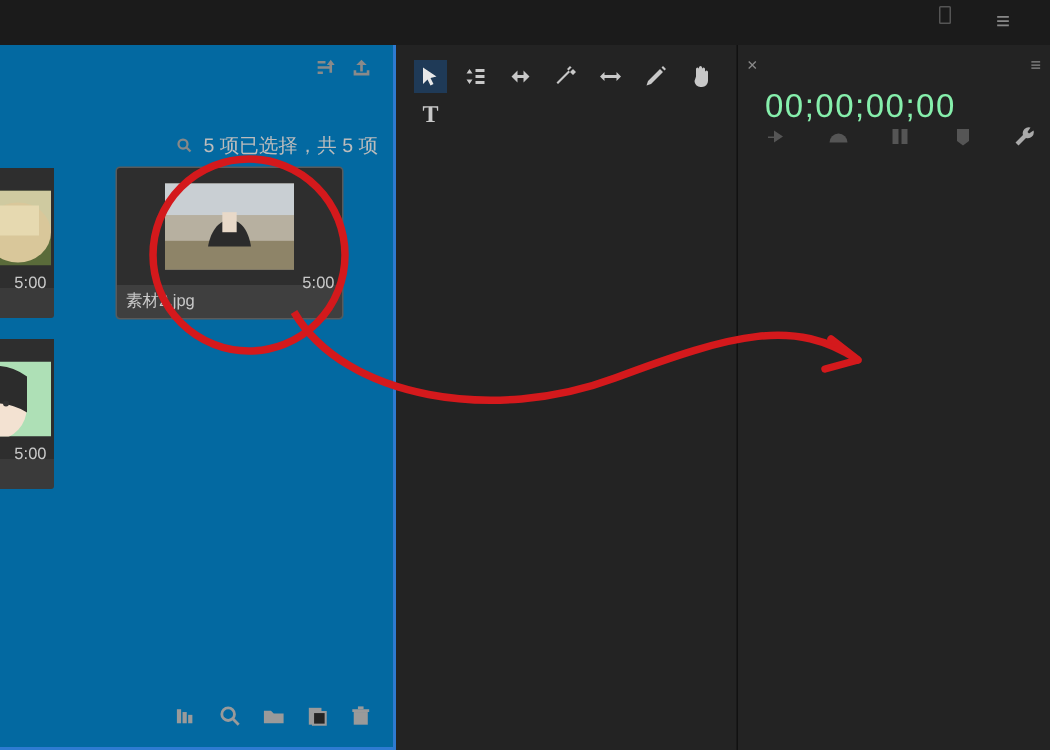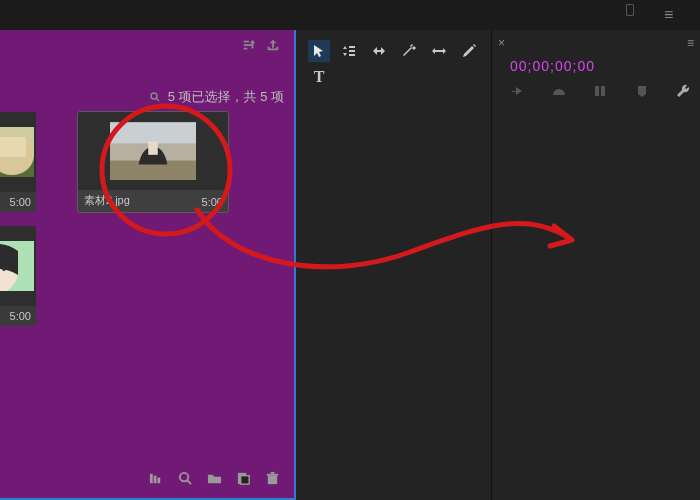--- a/index.html
+++ b/index.html
@@ -1,44 +1,44 @@
 <!DOCTYPE html>
 <html><head>
 <meta charset="utf-8">
 <style>
   html,body{margin:0;padding:0;width:700px;height:500px;background:#1b1b1b;font-family:"Microsoft YaHei","Segoe UI",sans-serif;color:#c8c8c8;overflow:hidden}
   .topstrip{height:30px;background:#1b1b1b;position:relative}
   .topstrip .marker{position:absolute;top:4px;width:6px;height:10px;background:#1b1b1b;border:1px solid #555;border-radius:1px}
   .topstrip .menu-icon{position:absolute;top:6px;width:8px;height:12px;color:#888}
   .main{display:flex;height:470px}
-  .project{width:296px;box-sizing:border-box;border:2px solid #2e7bd1;border-top:none;border-left:none;position:relative;background:#701a75}
+  .project{width:264px;box-sizing:border-box;border:2px solid #2e7bd1;border-top:none;border-left:none;position:relative;background:#0369a1}
   .project-top{height:28px;position:relative}
   .proj-icons{position:absolute;right:14px;top:8px;display:flex;gap:10px;color:#7c7c7c}
   .proj-icons svg{width:14px;height:14px;fill:#8a8a8a}
   .sel-bar{position:absolute;top:58px;right:10px;font-size:13px;color:#bcbcbc}
   .sel-bar .tiny{display:inline-block;width:10px;height:10px;margin-right:4px;position:relative;top:1px}
   .clips{position:absolute;top:82px;left:0;right:0}
   .clip{position:absolute;width:74px;height:100px;background:#3a3a3a;border-radius:2px}
   .thumb{height:80px;display:flex;align-items:center;justify-content:center;background:#2e2e2e;overflow:hidden}
-  .dur{position:absolute;bottom:4px;right:5px;font-size:11px;color:#c8c8c8}
+  .dur{position:absolute;bottom:17px;right:5px;font-size:11px;color:#c8c8c8}
   .cap{position:absolute;bottom:4px;left:6px;font-size:11px;color:#c8c8c8}
   .clip.sel{outline:1px solid #5a5a5a;background:#3f3f3f}
   .bottombar{position:absolute;bottom:8px;right:14px;display:flex;gap:14px;align-items:center}
   .bottombar svg{width:15px;height:15px;fill:#9a9a9a}
   .centerpanel{flex:1;background:#232323;border-right:1px solid #111;position:relative}
   .toolstrip{position:absolute;top:10px;left:12px;display:flex;gap:8px;align-items:center}
   .toolstrip .tool{width:22px;height:22px;display:flex;align-items:center;justify-content:center;color:#b8b8b8}
   .toolstrip .tool.sel{background:#1f3a57}
   .toolstrip svg{width:16px;height:16px;fill:#c8c8c8}
   .toolstrip .trow2{position:absolute;top:26px;left:0}
   .timeline{width:208px;background:#232323;position:relative}
   .tl-head{position:absolute;top:6px;left:6px;right:6px;display:flex;align-items:center;font-size:12px;color:#bfbfbf}
   .tl-head .x{margin-right:12px;color:#888;font-size:12px}
   .tl-head .burger{margin-left:auto;color:#888}
-  .tc{position:absolute;top:28px;left:18px;font-size:14px;letter-spacing:1px;color:#d946ef}
+  .tc{position:absolute;top:28px;left:18px;font-size:22px;letter-spacing:1px;color:#86efac}
   .tl-icons{position:absolute;top:54px;left:18px;right:10px;display:flex;justify-content:space-between;color:#555}
   .tl-icons svg{width:14px;height:14px;fill:#555}
   .tl-icons .wrench{fill:#aaa}
   .annot{position:absolute;pointer-events:none}
   .fakeimg{width:70px;height:50px;position:relative}
 </style>
 </head>
 <body>
 
 <div class="topstrip">

